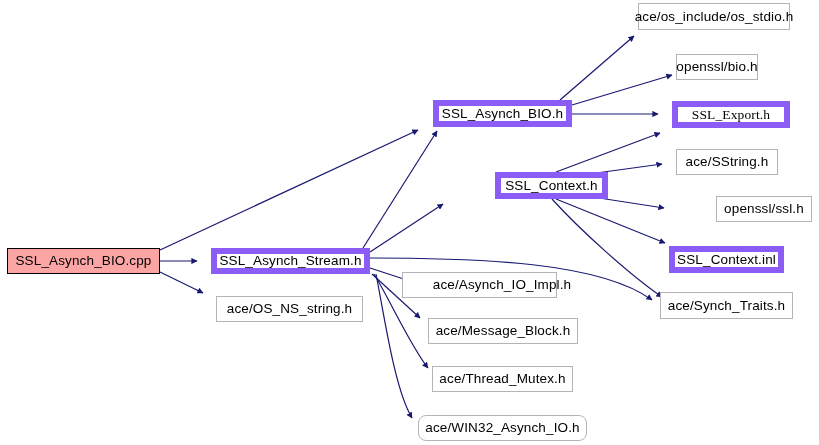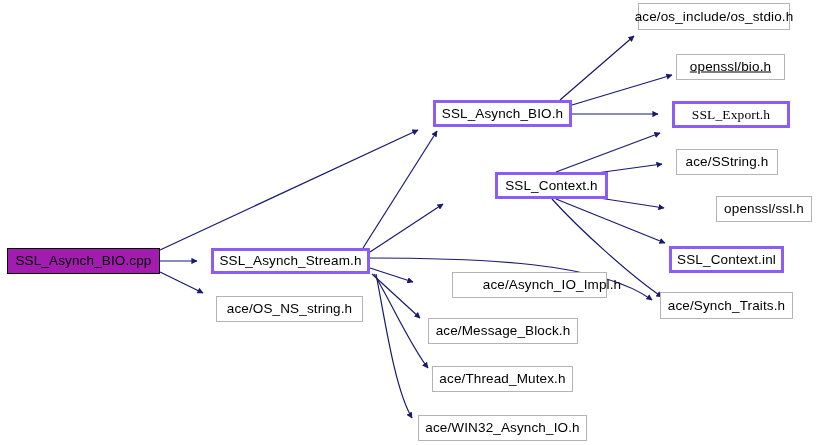--- a/index.html
+++ b/index.html
@@ -32,25 +32,25 @@
     background: #ffffff;
     border: 1px solid #b4b4b4;
     color: #000000;
     font-size: 13.5px;
     line-height: 1;
     letter-spacing: 0.01em;
     white-space: nowrap;
     z-index: 5;
   }
   .node.strong {
-    border: 3px solid #8b5cf6;
+    border: 6px solid #8b5cf6;
   }
   .node.current {
     border: 1px solid #000000;
-    background: #a21caf;
+    background: #fca5a5;
   }
   .node-label {
     display: block;
     padding: 0 2px;
     transform: translateY(-0.5px);
   }
 </style>
 </head>
 <body>
 
@@ -93,36 +93,36 @@
       </div>
       <div class="node" style="left: 216px; top: 296px; width: 147px; height: 26px;">
         <span class="node-label">ace/OS_NS_string.h</span>
       </div>
       <div class="node strong" style="left: 433px; top: 100px; width: 139px; height: 27px;">
         <span class="node-label">SSL_Asynch_BIO.h</span>
       </div>
       <div class="node strong" style="left: 447px; top: 172px; width: 113px; height: 27px; margin-left: 48px;">
         <span class="node-label">SSL_Context.h</span>
       </div>
-      <div class="node" style="left: 452px; top: 272px; width: 155px; height: 26px; padding-left: 45px;">
+      <div class="node" style="left: 402px; top: 272px; width: 155px; height: 26px; padding-left: 45px;">
         <span class="node-label">ace/Asynch_IO_Impl.h</span>
       </div>
       <div class="node" style="left: 428px; top: 318px; width: 150px; height: 26px;">
         <span class="node-label">ace/Message_Block.h</span>
       </div>
       <div class="node" style="left: 432px; top: 366px; width: 141px; height: 26px;">
         <span class="node-label">ace/Thread_Mutex.h</span>
       </div>
-      <div class="node" style="left: 418px; top: 415px; width: 169px; height: 26px;">
+      <div class="node" style="left: 418px; top: 415px; width: 169px; height: 26px; border-radius: 8px;">
         <span class="node-label">ace/WIN32_Asynch_IO.h</span>
       </div>
       <div class="node" style="left: 638px; top: 3px; width: 152px; height: 27px;">
         <span class="node-label">ace/os_include/os_stdio.h</span>
       </div>
-      <div class="node" style="left: 676px; top: 54px; width: 109px; height: 26px; text-decoration: underline;">
+      <div class="node" style="left: 676px; top: 54px; width: 82px; height: 26px;">
         <span class="node-label">openssl/bio.h</span>
       </div>
       <div class="node strong" style="left: 672px; top: 101px; width: 118px; height: 27px; font-family: Liberation Serif, serif;">
         <span class="node-label">SSL_Export.h</span>
       </div>
       <div class="node" style="left: 676px; top: 149px; width: 102px; height: 26px;">
         <span class="node-label">ace/SString.h</span>
       </div>
       <div class="node" style="left: 678px; top: 196px; width: 96px; height: 26px; margin-left: 38px;">
         <span class="node-label">openssl/ssl.h</span>

